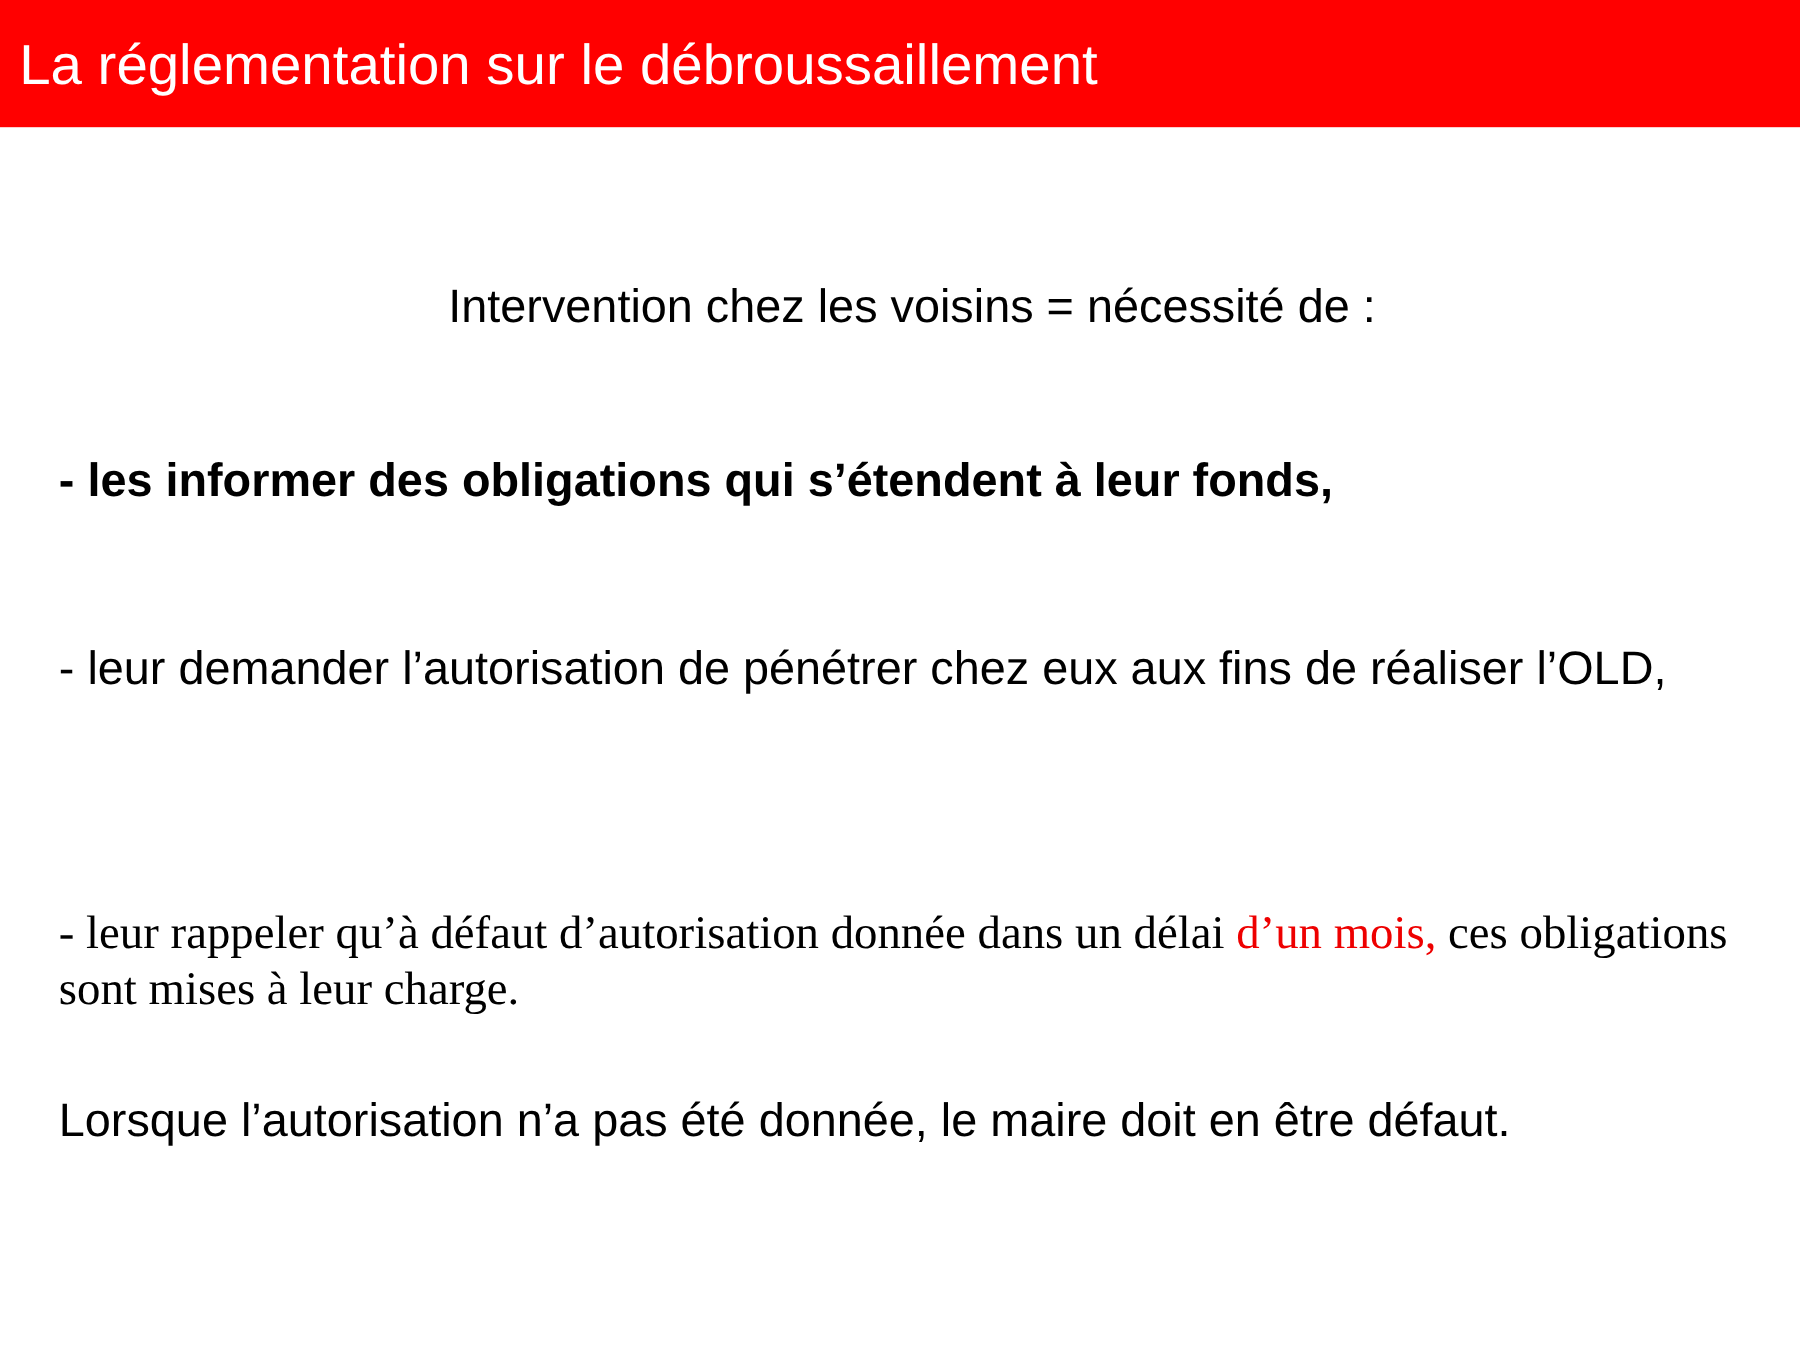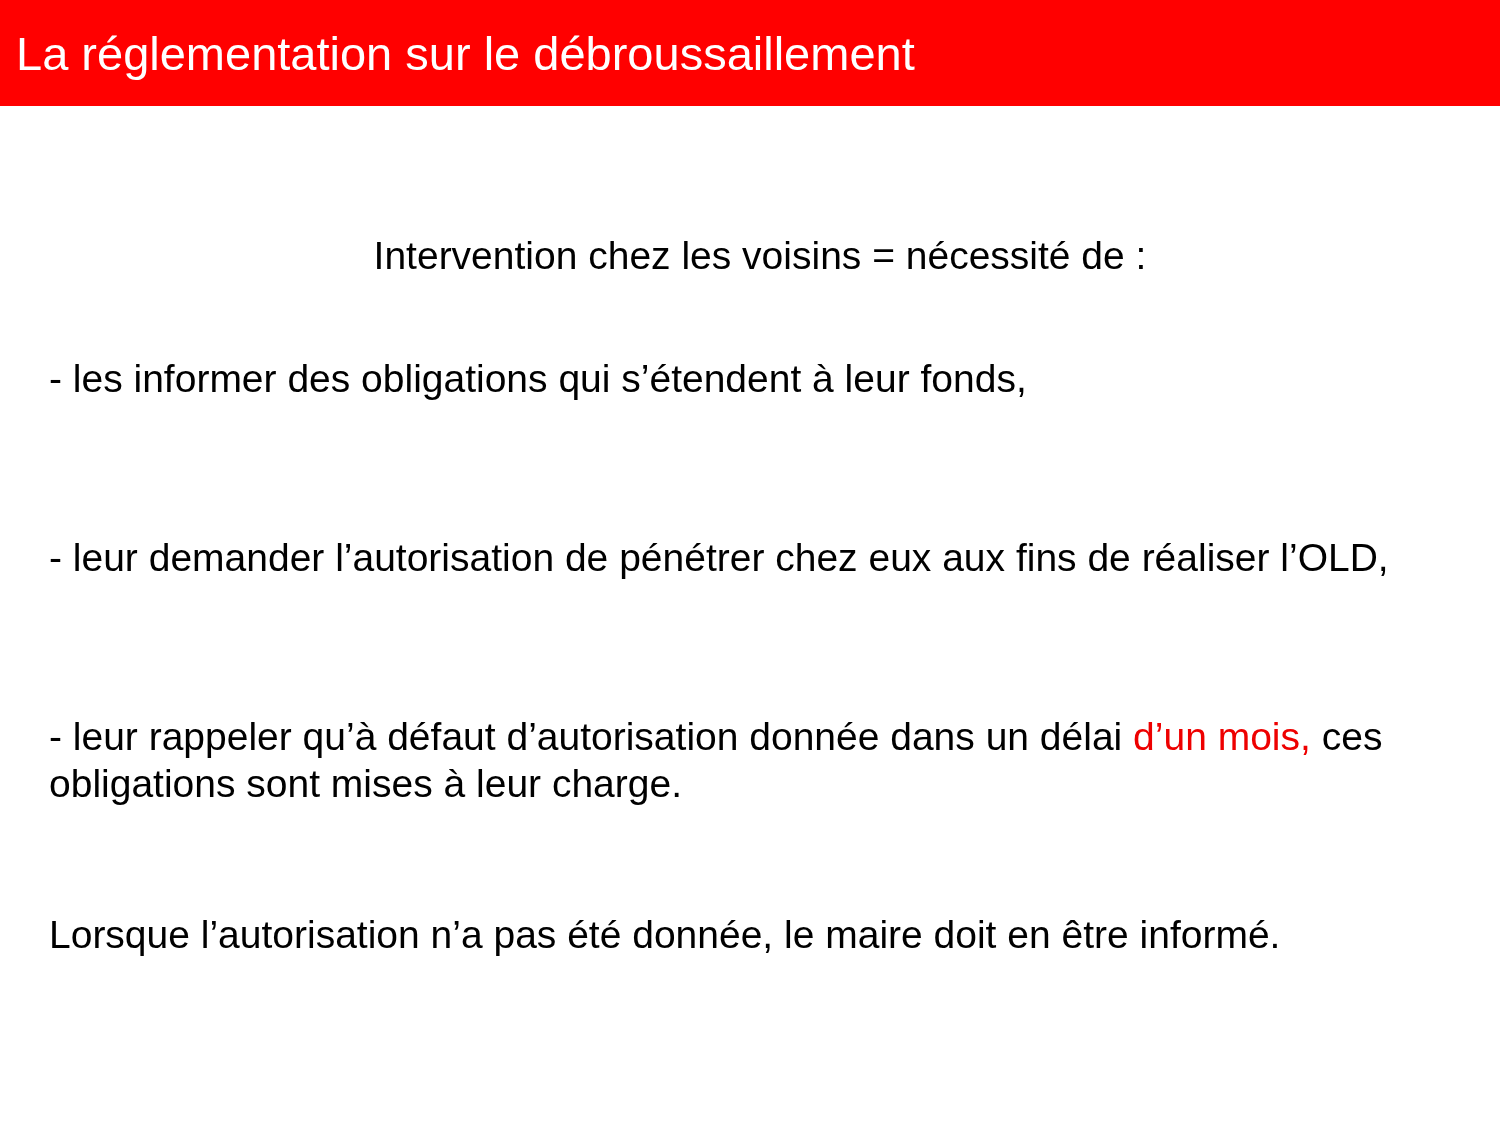--- a/index.html
+++ b/index.html
@@ -16,34 +16,34 @@
       position: absolute; left: 16px; top: 26px; font-size: 47px; color: #ffffff;
       line-height: 56px; white-space: nowrap;
     }
     .intro {
       position: absolute; left: 0; width: 1520px; top: 233px; text-align: center;
       font-size: 39px; line-height: 46px;
     }
     .para {
       position: absolute; left: 49px; width: 1420px; font-size: 39px; line-height: 47px;
     }
-    .p1 { top: 355px; }
+    .p1 { top: 377px; font-weight: bold; }
     .p2 { top: 534px; }
-    .p3 { top: 713px; }
+    .p3 { top: 754px; font-family: Liberation Serif, serif; }
     .p4 { top: 911px; }
     .accent { color: #ee0000; }
   </style>
 </head>
 <body>
 
 <div class="title-bar">
   <div class="title">La réglementation sur le débroussaillement</div>
 </div>
 
 <div class="intro">Intervention chez les voisins = nécessité de :</div>
 
 <div class="para p1">- les informer des obligations qui s’étendent à leur fonds,</div>
 
 <div class="para p2">- leur demander l’autorisation de pénétrer chez eux aux fins de réaliser l’OLD,</div>
 
 <div class="para p3"><span>- leur rappeler qu’à défaut d’autorisation donnée dans un délai </span><span class="accent">d’un mois,</span><span> ces obligations sont mises à leur charge.</span></div>
 
-<div class="para p4">Lorsque l’autorisation n’a pas été donnée, le maire doit en être informé.</div>
+<div class="para p4">Lorsque l’autorisation n’a pas été donnée, le maire doit en être défaut.</div>
 
 </body></html>

